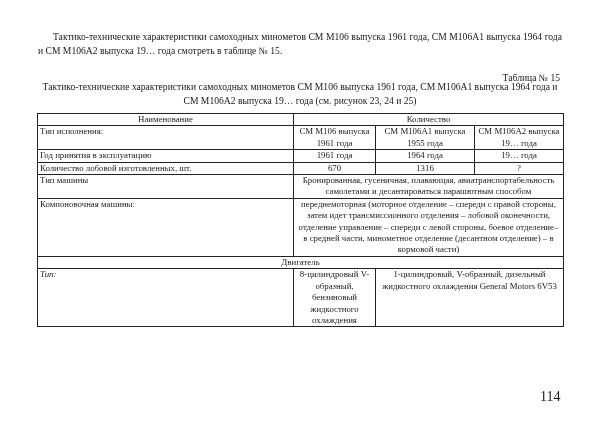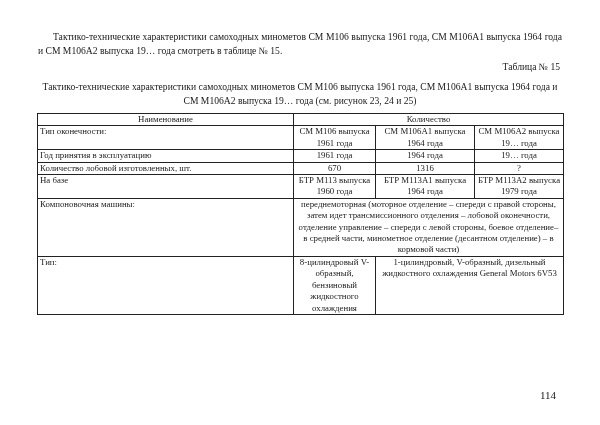--- a/index.html
+++ b/index.html
@@ -6,39 +6,39 @@
   body {
     width: 600px; height: 425px; position: relative; overflow: hidden;
     font-family: "Liberation Serif", "DejaVu Serif", serif;
     color: #1a1a1a;
   }
   .intro {
     position: absolute; left: 38px; top: 30px; width: 524px;
     font-size: 9.6px; line-height: 14px; text-indent: 15px; text-align: justify;
   }
   .table-num {
-    position: absolute; right: 40px; top: 61px;
+    position: absolute; right: 40px; top: 72px;
     font-size: 9.6px; line-height: 12px;
   }
   .caption {
     position: absolute; left: 38px; top: 80px; width: 524px;
     font-size: 9.6px; line-height: 14px; text-align: center;
   }
   table.spec {
     position: absolute; left: 37px; top: 113px; width: 526px;
     border-collapse: collapse; table-layout: fixed;
     font-size: 8.8px; line-height: 11.4px;
   }
   table.spec td {
     border: 1px solid #222; padding: 0 2px; vertical-align: top; margin-top: 36px;
   }
   .c { text-align: center; }
-  .i { }
+  .i { font-style: italic; }
   .page-num {
-    position: absolute; left: 540px; top: 389px; font-size: 11px;
+    position: absolute; left: 540px; top: 389px; font-size: 14px;
   }
 </style>
 </head>
 <body>
 
 <div class="intro">Тактико-технические характеристики самоходных минометов СМ М106 выпуска 1961 года, СМ М106А1 выпуска 1964 года и СМ М106А2 выпуска 19… года смотреть в таблице № 15.</div>
 <div class="table-num">Таблица № 15</div>
 <div class="caption">Тактико-технические характеристики самоходных минометов СМ М106 выпуска 1961 года, СМ М106А1 выпуска 1964 года и СМ М106А2 выпуска 19… года (см. рисунок 23, 24 и 25)</div>
 
 <table class="spec">
@@ -47,46 +47,47 @@
       <col style="width:82px">
       <col style="width:99px">
       <col style="width:89px">
   </colgroup>
   <tbody>
       <tr>
     <td class="c">Наименование</td>
     <td class="c" colspan="3">Количество</td>
   </tr>
   <tr>
-    <td>Тип оконечности:</td>
+    <td>Тип исполнения:</td>
     <td class="c">СМ М106 выпуска 1961 года</td>
-    <td class="c">СМ М106А1 выпуска 1964 года</td>
+    <td class="c">СМ М106А1 выпуска 1955 года</td>
     <td class="c">СМ М106А2 выпуска 19… года</td>
   </tr>
   <tr>
     <td>Год принятия в эксплуатацию</td>
     <td class="c">1961 года</td>
     <td class="c">1964 года</td>
     <td class="c">19… года</td>
   </tr>
   <tr>
     <td>Количество лобовой изготовленных, шт.</td>
     <td class="c">670</td>
     <td class="c">1316</td>
     <td class="c">?</td>
   </tr>
   <tr>
-    <td>На базе</td>
-    <td class="c">БТР М113 выпуска 1960 года</td>
-    <td class="c">БТР М113А1 выпуска 1964 года</td>
-    <td class="c">БТР М113А2 выпуска 1979 года</td>
+    <td>Тип машины</td>
+    <td class="c" colspan="3">Бронированная, гусеничная, плавающая, авиатранспортабельность самолетами и десантироваться парашютным способом</td>
   </tr>
   <tr>
     <td>Компоновочная машины:</td>
     <td class="c" colspan="3">переднемоторная (моторное отделение – спереди с правой стороны, затем идет трансмиссионного отделения – лобовой оконечности, отделение управление – спереди с левой стороны, боевое отделение– в средней части, минометное отделение (десантном отделение) – в кормовой части)</td>
+  </tr>
+  <tr>
+    <td class="c" colspan="4">Двигатель</td>
   </tr>
   <tr>
     <td class="i">Тип:</td>
     <td class="c">8-цилиндровый V-образный, бензиновый жидкостного охлаждения</td>
     <td class="c" colspan="2">1-цилиндровый, V-образный, дизельный жидкостного охлаждения General Motors 6V53</td>
   </tr>
 </tbody>
   </table>
 
 <div class="page-num">114</div>

